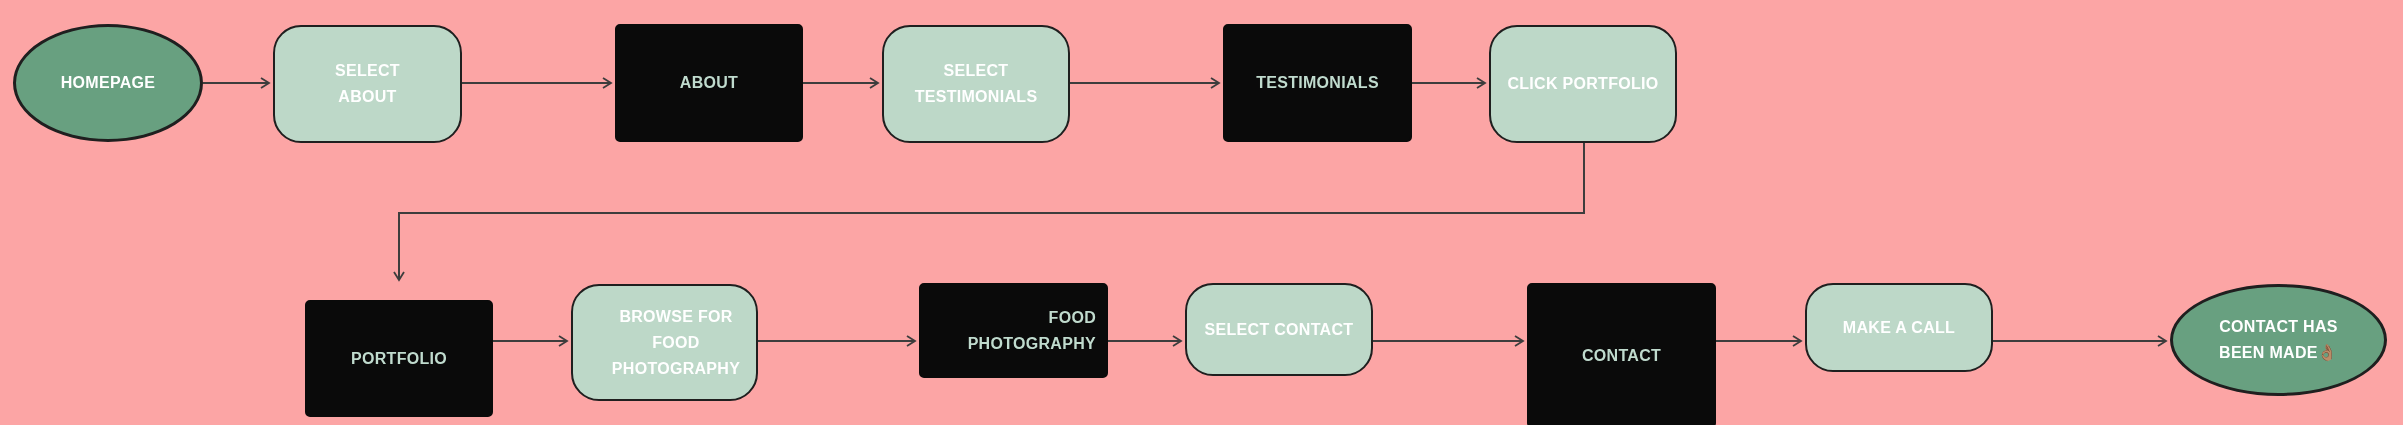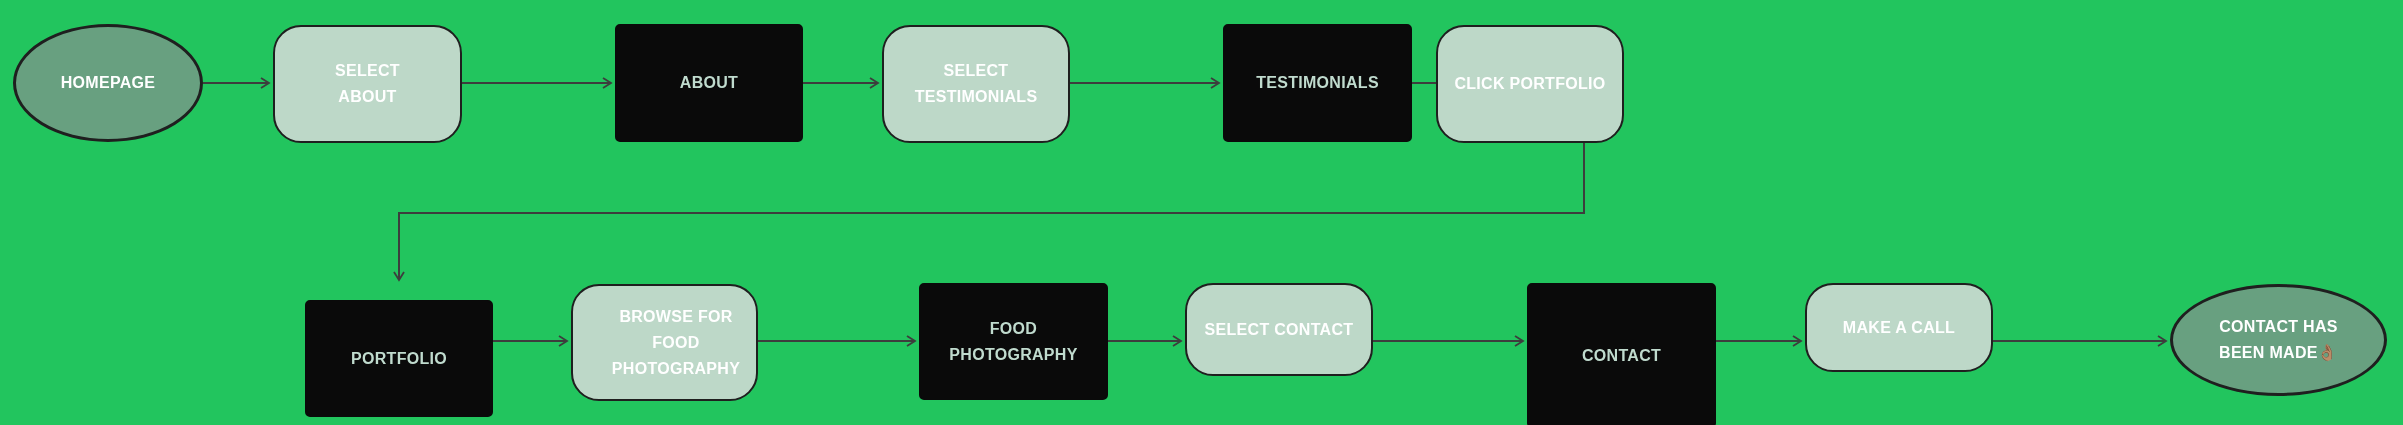--- a/index.html
+++ b/index.html
@@ -4,21 +4,21 @@
 <style>
   html, body {
     margin: 0;
     padding: 0;
     font-family: "Liberation Sans", sans-serif;
   }
   .canvas {
     position: relative;
     width: 2403px;
     height: 425px;
-    background: #22c55e;
+    background: #fca5a5;
     overflow: hidden;
   }
   .connector-layer {
     position: absolute;
     left: 0;
     top: 0;
     width: 100%;
     height: 100%;
     pointer-events: none;
   }
@@ -55,25 +55,25 @@
     border: 2px solid #0a0a0a;
     border-radius: 5px;
     color: #c0dbce;
   }
   
   .n-homepage            { left: 13px;   top: 24px;  width: 190px; height: 118px; }
   .n-select-about        { left: 273px;  top: 25px;  width: 189px; height: 118px; }
   .n-about               { left: 615px;  top: 24px;  width: 188px; height: 118px; }
   .n-select-testimonials { left: 882px;  top: 25px;  width: 188px; height: 118px; }
   .n-testimonials        { left: 1223px; top: 24px;  width: 189px; height: 118px; }
-  .n-click-portfolio     { left: 1436px; top: 25px;  width: 188px; height: 118px; }
+  .n-click-portfolio     { left: 1489px; top: 25px;  width: 188px; height: 118px; }
   
   .n-portfolio           { left: 305px;  top: 284px; width: 188px; height: 117px; margin-top: 16px; }
   .n-browse              { left: 571px;  top: 284px; width: 187px; height: 117px; padding-left: 23px; }
-  .n-food-photography    { left: 919px;  top: 283px; width: 189px; height: 117px; }
+  .n-food-photography    { left: 919px;  top: 283px; width: 189px; height: 95px; text-align: right; }
   .n-select-contact      { left: 1185px; top: 283px; width: 188px; height: 93px; }
   .n-contact             { left: 1527px; top: 283px; width: 189px; height: 145px; }
   .n-make-a-call         { left: 1805px; top: 283px; width: 188px; height: 89px; }
   .n-contact-made        { left: 2170px; top: 284px; width: 217px; height: 112px; }
 </style>
 </head>
 <body>
 
 <div class="canvas">
 

